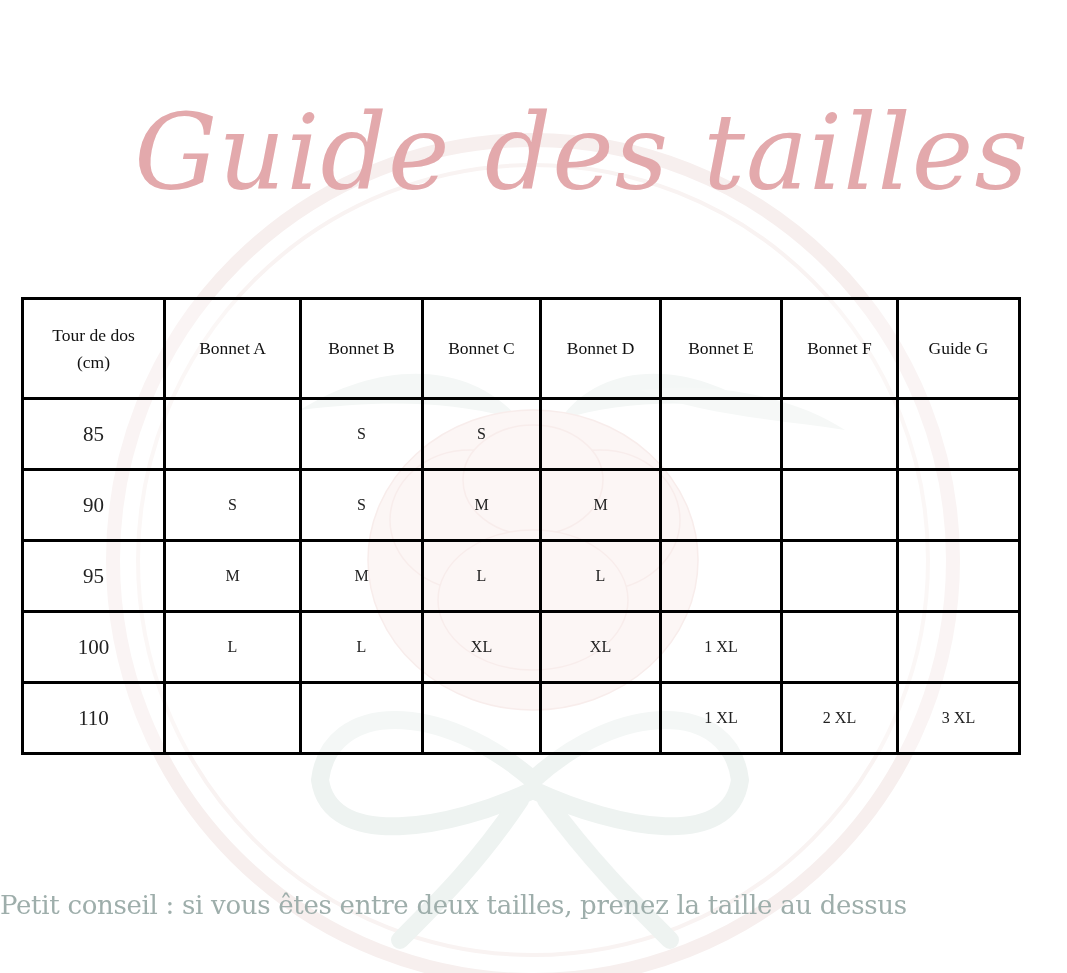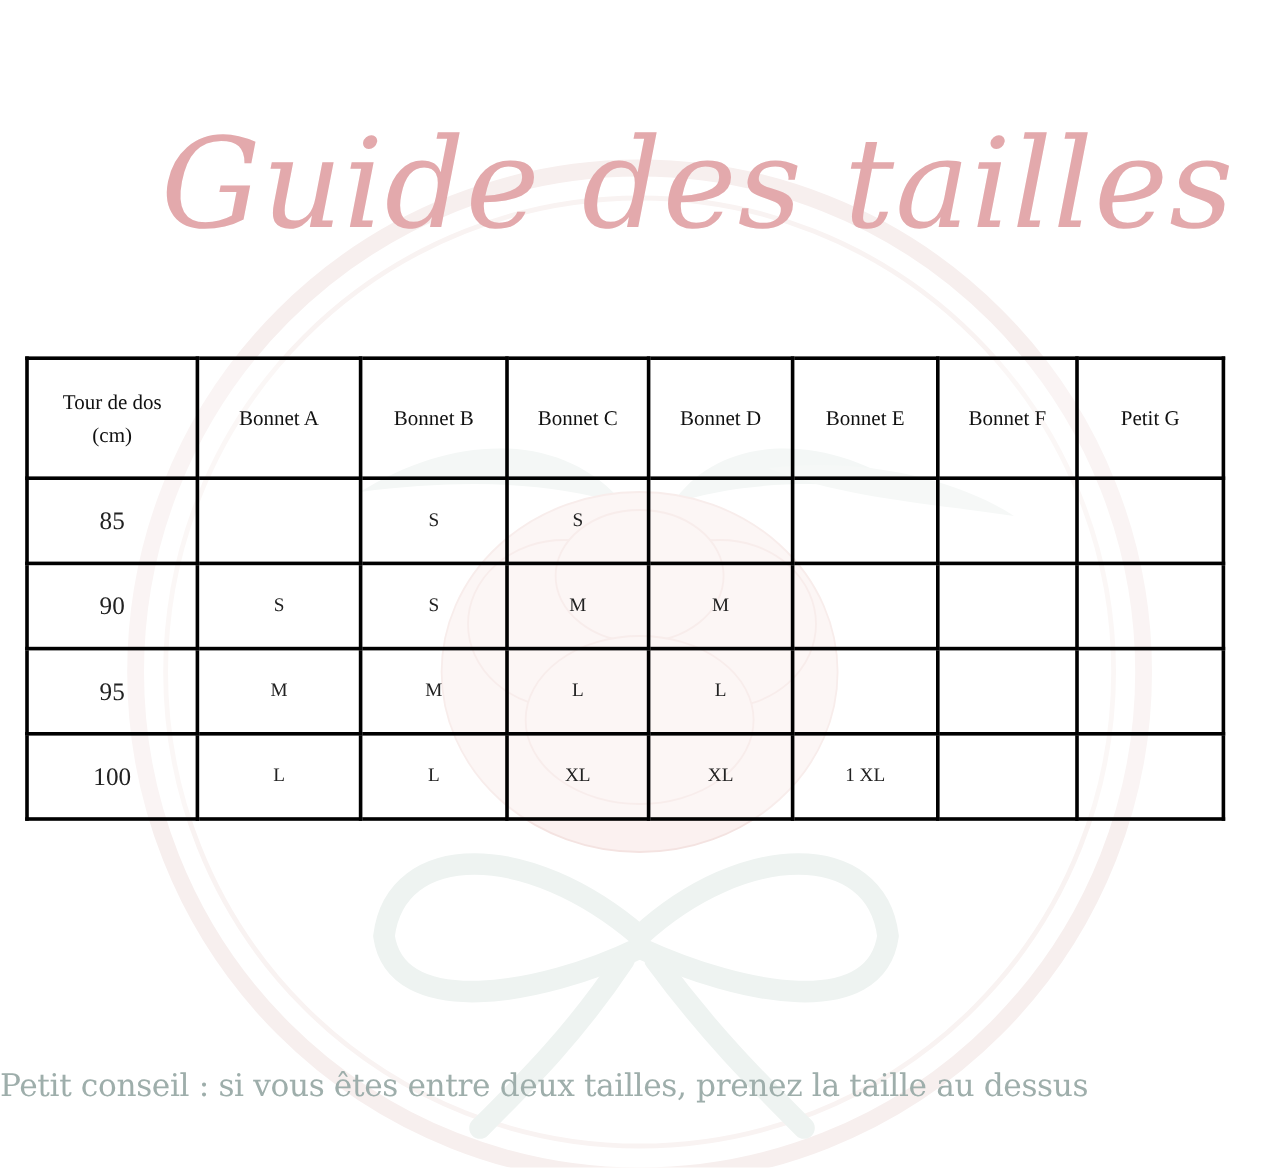--- a/index.html
+++ b/index.html
@@ -121,21 +121,21 @@
       <th class="c0">
         <span>Tour de dos</span><br>
         <span>(cm)</span>
       </th>
       <th class="c1">Bonnet A</th>
       <th class="c2">Bonnet B</th>
       <th class="c3">Bonnet C</th>
       <th class="c4">Bonnet D</th>
       <th class="c5">Bonnet E</th>
       <th class="c6">Bonnet F</th>
-      <th class="c7">Petit G</th>
+      <th class="c7">Guide G</th>
     </tr>
   </thead>
   <tbody>
     <tr>
       <td class="row-label">85</td>
       <td></td>
       <td>S</td>
       <td>S</td>
       <td></td>
       <td></td>
@@ -165,16 +165,26 @@
     <tr>
       <td class="row-label">100</td>
       <td>L</td>
       <td>L</td>
       <td>XL</td>
       <td>XL</td>
       <td>1 XL</td>
       <td></td>
       <td></td>
     </tr>
+    <tr>
+      <td class="row-label">110</td>
+      <td></td>
+      <td></td>
+      <td></td>
+      <td></td>
+      <td>1 XL</td>
+      <td>2 XL</td>
+      <td>3 XL</td>
+    </tr>
   </tbody>
 </table>
 
 <div class="tip">Petit conseil : si vous êtes entre deux tailles, prenez la taille au dessus</div>
 
 </body></html>

